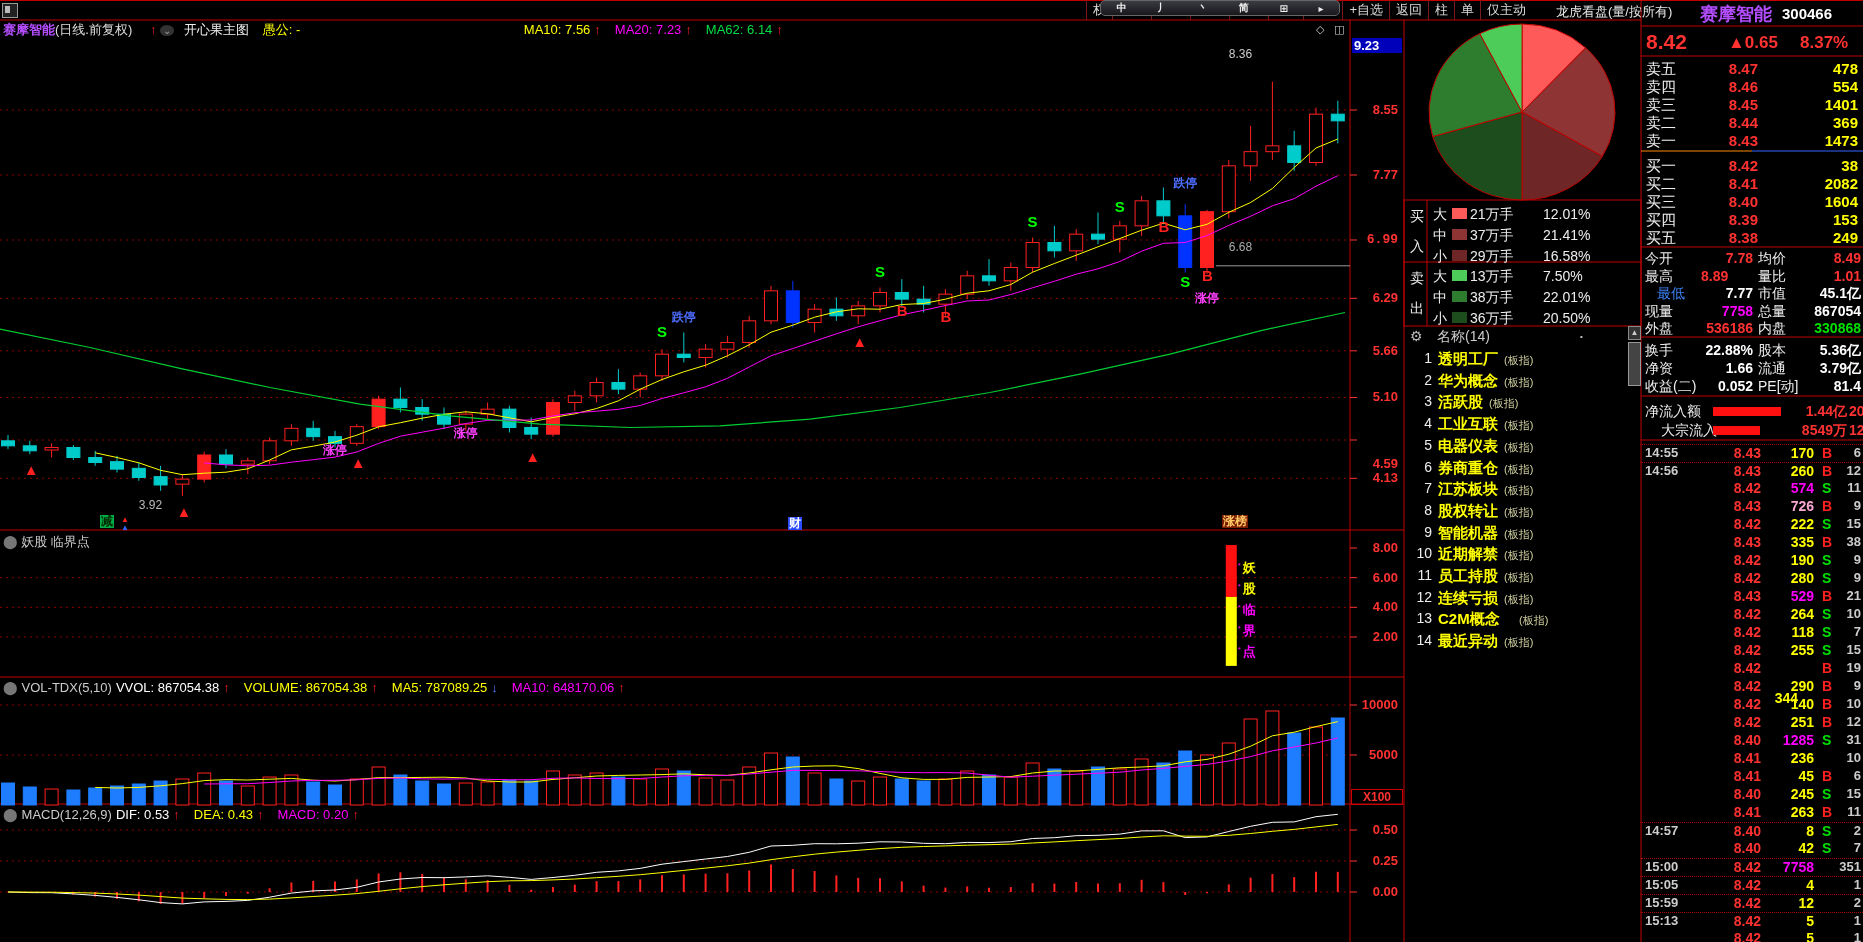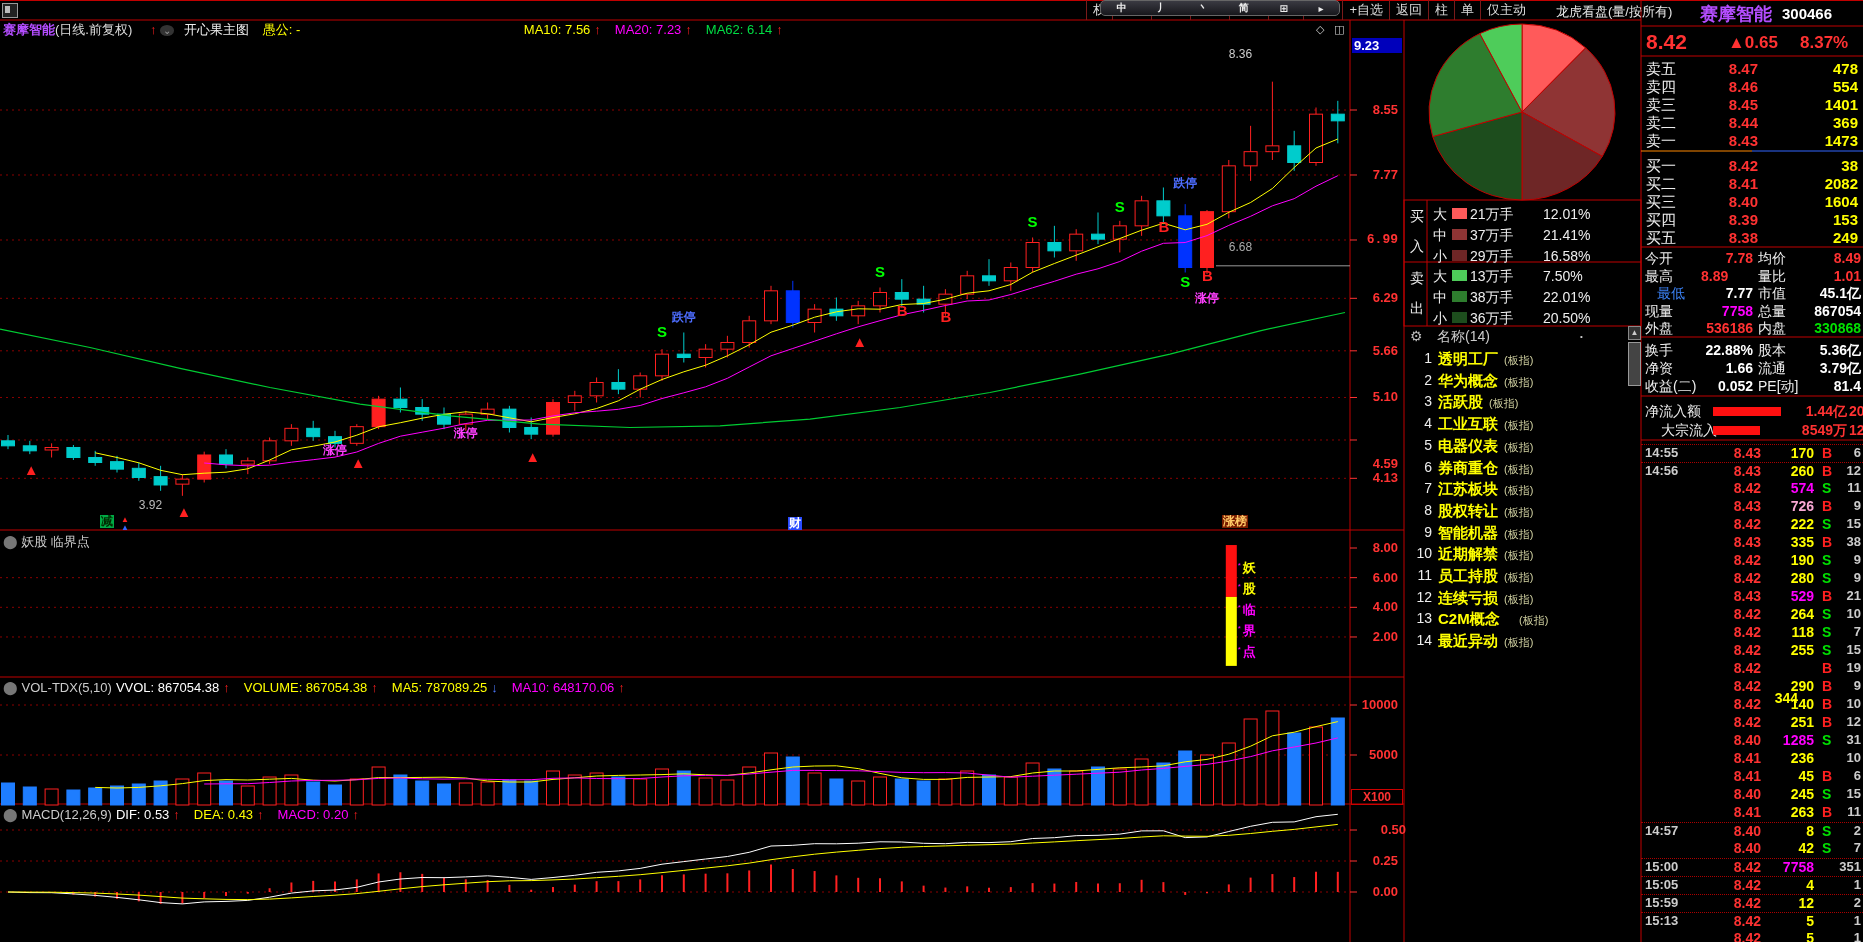--- a/index.html
+++ b/index.html
@@ -90,21 +90,21 @@
       <div class="txt num" style="left: 1352px; top: 342.824px; width: 46px; text-align: right; color: rgb(255, 50, 50); font-size: 13px; z-index: 3;">5.66</div>
       <div class="txt num" style="left: 1352px; top: 389.488px; width: 46px; text-align: right; color: rgb(255, 50, 50); font-size: 13px; z-index: 3;">5.10</div>
       <div class="txt num" style="left: 1352px; top: 431.987px; width: 46px; text-align: right; color: rgb(255, 50, 50); font-size: 13px; z-index: 3; margin-top: 24px;">4.59</div>
       <div class="txt num" style="left: 1352px; top: 470.319px; width: 46px; text-align: right; color: rgb(255, 50, 50); font-size: 13px; z-index: 3;">4.13</div>
       <div class="txt num" style="left: 1352px; top: 540px; width: 46px; text-align: right; color: rgb(255, 50, 50); font-size: 13px; z-index: 3;">8.00</div>
       <div class="txt num" style="left: 1352px; top: 569.66px; width: 46px; text-align: right; color: rgb(255, 50, 50); font-size: 13px; z-index: 3;">6.00</div>
       <div class="txt num" style="left: 1352px; top: 599.32px; width: 46px; text-align: right; color: rgb(255, 50, 50); font-size: 13px; z-index: 3;">4.00</div>
       <div class="txt num" style="left: 1352px; top: 628.98px; width: 46px; text-align: right; color: rgb(255, 50, 50); font-size: 13px; z-index: 3;">2.00</div>
       <div class="txt num" style="left: 1352px; top: 697px; width: 46px; text-align: right; color: rgb(255, 50, 50); font-size: 13px; z-index: 3;">10000</div>
       <div class="txt num" style="left: 1352px; top: 747px; width: 46px; text-align: right; color: rgb(255, 50, 50); font-size: 13px; z-index: 3;">5000</div>
-      <div class="txt num" style="left: 1352px; top: 822px; width: 46px; text-align: right; color: rgb(255, 50, 50); font-size: 13px; z-index: 3; padding-left: 8px;">0.50</div>
+      <div class="txt num" style="left: 1352px; top: 822px; width: 46px; text-align: right; color: rgb(255, 50, 50); font-size: 13px; z-index: 3;">0.50</div>
       <div class="txt num" style="left: 1352px; top: 853px; width: 46px; text-align: right; color: rgb(255, 50, 50); font-size: 13px; z-index: 3;">0.25</div>
       <div class="txt num" style="left: 1352px; top: 884px; width: 46px; text-align: right; color: rgb(255, 50, 50); font-size: 13px; z-index: 3;">0.00</div>
     </div>
   <div class="txt num" style="left:1352px;top:38px;width:48px;height:15px;background:#0000bb;color:#ffffff;font-size:13px;text-align:left;padding-left:2px;z-index:3;">9.23</div>
   <div class="txt num" style="left:1351px;top:789px;width:50px;height:14px;border:1px solid #cc0000;color:#ff3232;font-size:12px;text-align:center;z-index:3;">X100</div>
 
   <div id="legend">
       <div class="txt" style="left: 1410px; top: 208px; color: rgb(238, 238, 238); font-size: 14px;">买</div>
       <div class="txt" style="left: 1410px; top: 238px; color: rgb(238, 238, 238); font-size: 14px;">入</div>
       <div class="txt" style="left: 1410px; top: 270px; color: rgb(238, 238, 238); font-size: 14px;">卖</div>

